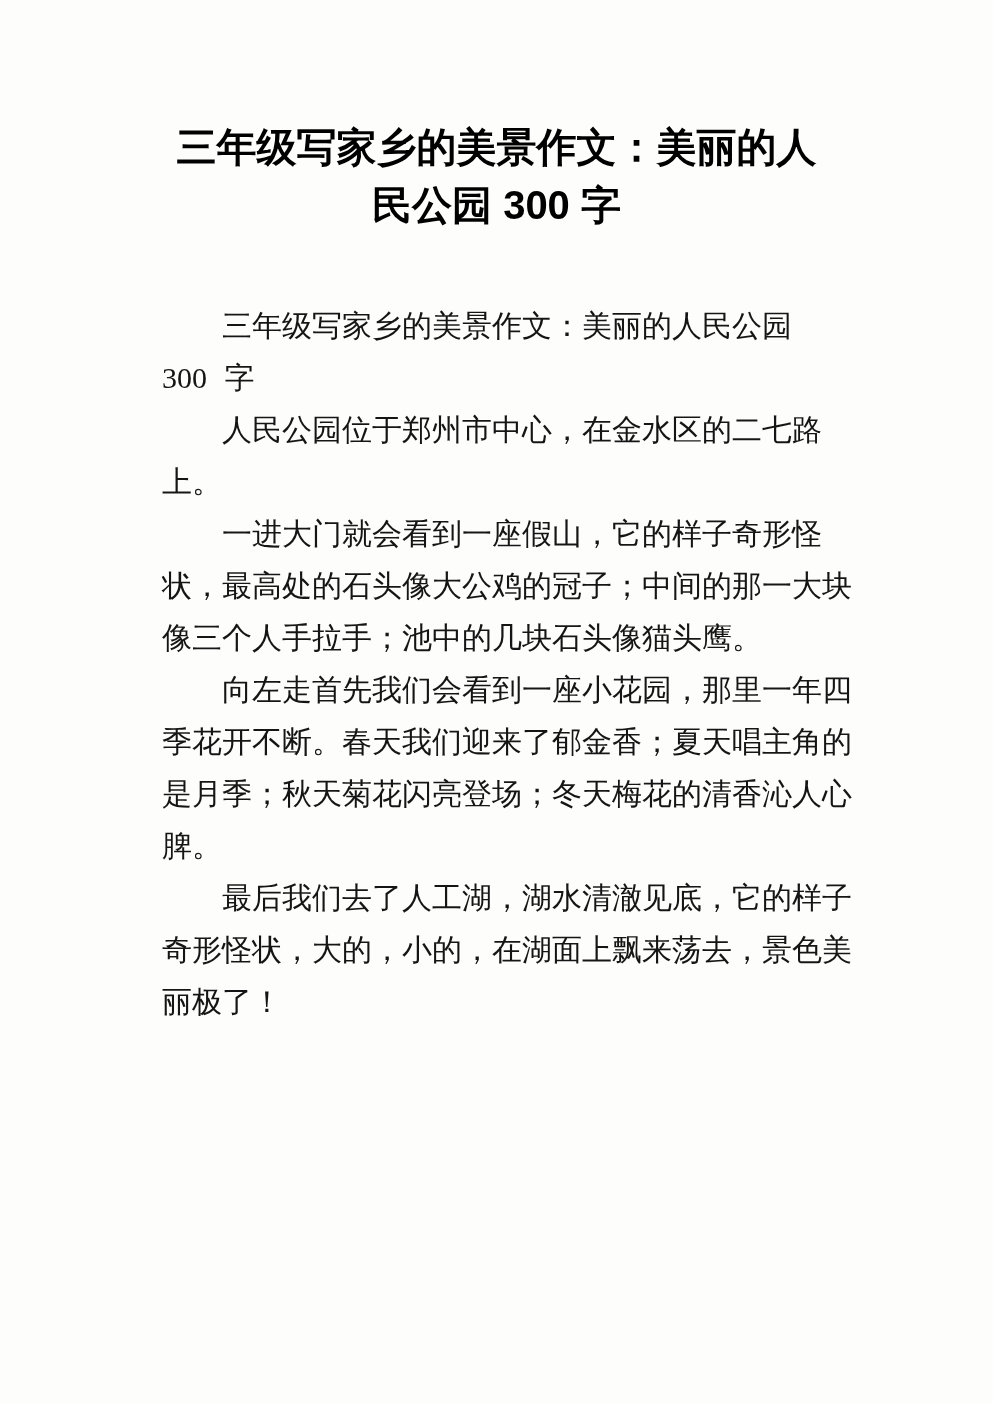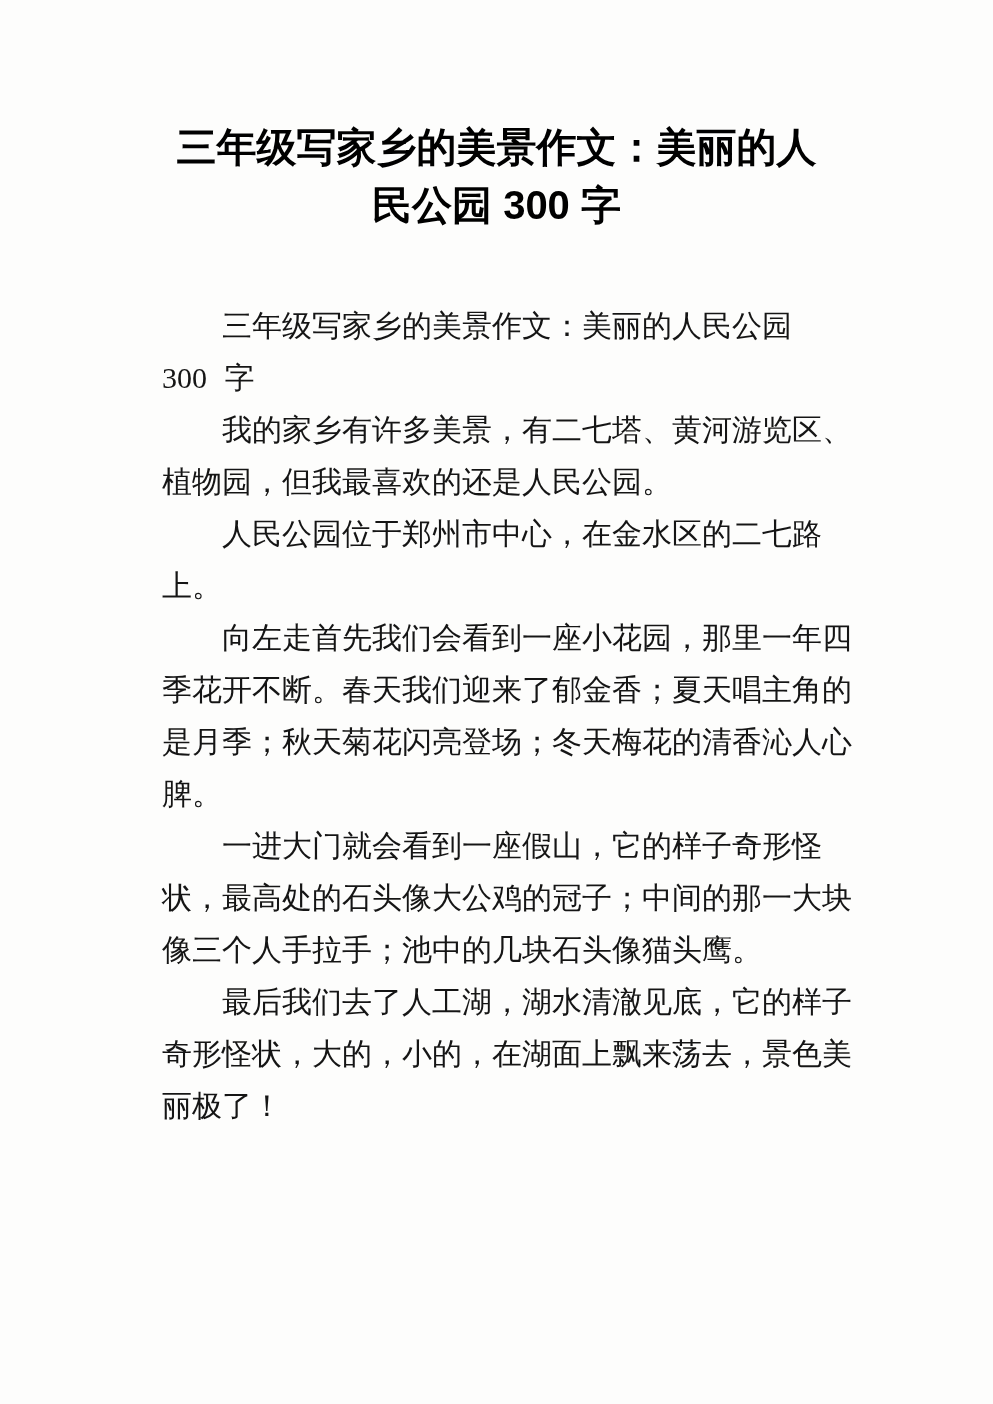--- a/index.html
+++ b/index.html
@@ -42,19 +42,18 @@
     text-align: left;
   }
 </style>
 </head>
 <body>
 
 <div class="page">
   <h1 class="doc-title">三年级写家乡的美景作文：美丽的人民公园 300 字</h1>
   <div class="doc-body">
     <p>三年级写家乡的美景作文：美丽的人民公园 300 字</p>
-    <p>我的家乡有许多美景，有二七塔、黄河游览区、植物园，但我最喜欢的还是人民公园。</p>
     <p>人民公园位于郑州市中心，在金水区的二七路上。</p>
+    <p>一进大门就会看到一座假山，它的样子奇形怪状，最高处的石头像大公鸡的冠子；中间的那一大块像三个人手拉手；池中的几块石头像猫头鹰。</p>
     <p>向左走首先我们会看到一座小花园，那里一年四季花开不断。春天我们迎来了郁金香；夏天唱主角的是月季；秋天菊花闪亮登场；冬天梅花的清香沁人心脾。</p>
-    <p>一进大门就会看到一座假山，它的样子奇形怪状，最高处的石头像大公鸡的冠子；中间的那一大块像三个人手拉手；池中的几块石头像猫头鹰。</p>
     <p>最后我们去了人工湖，湖水清澈见底，它的样子奇形怪状，大的，小的，在湖面上飘来荡去，景色美丽极了！</p>
   </div>
 </div>
 
 </body></html>

